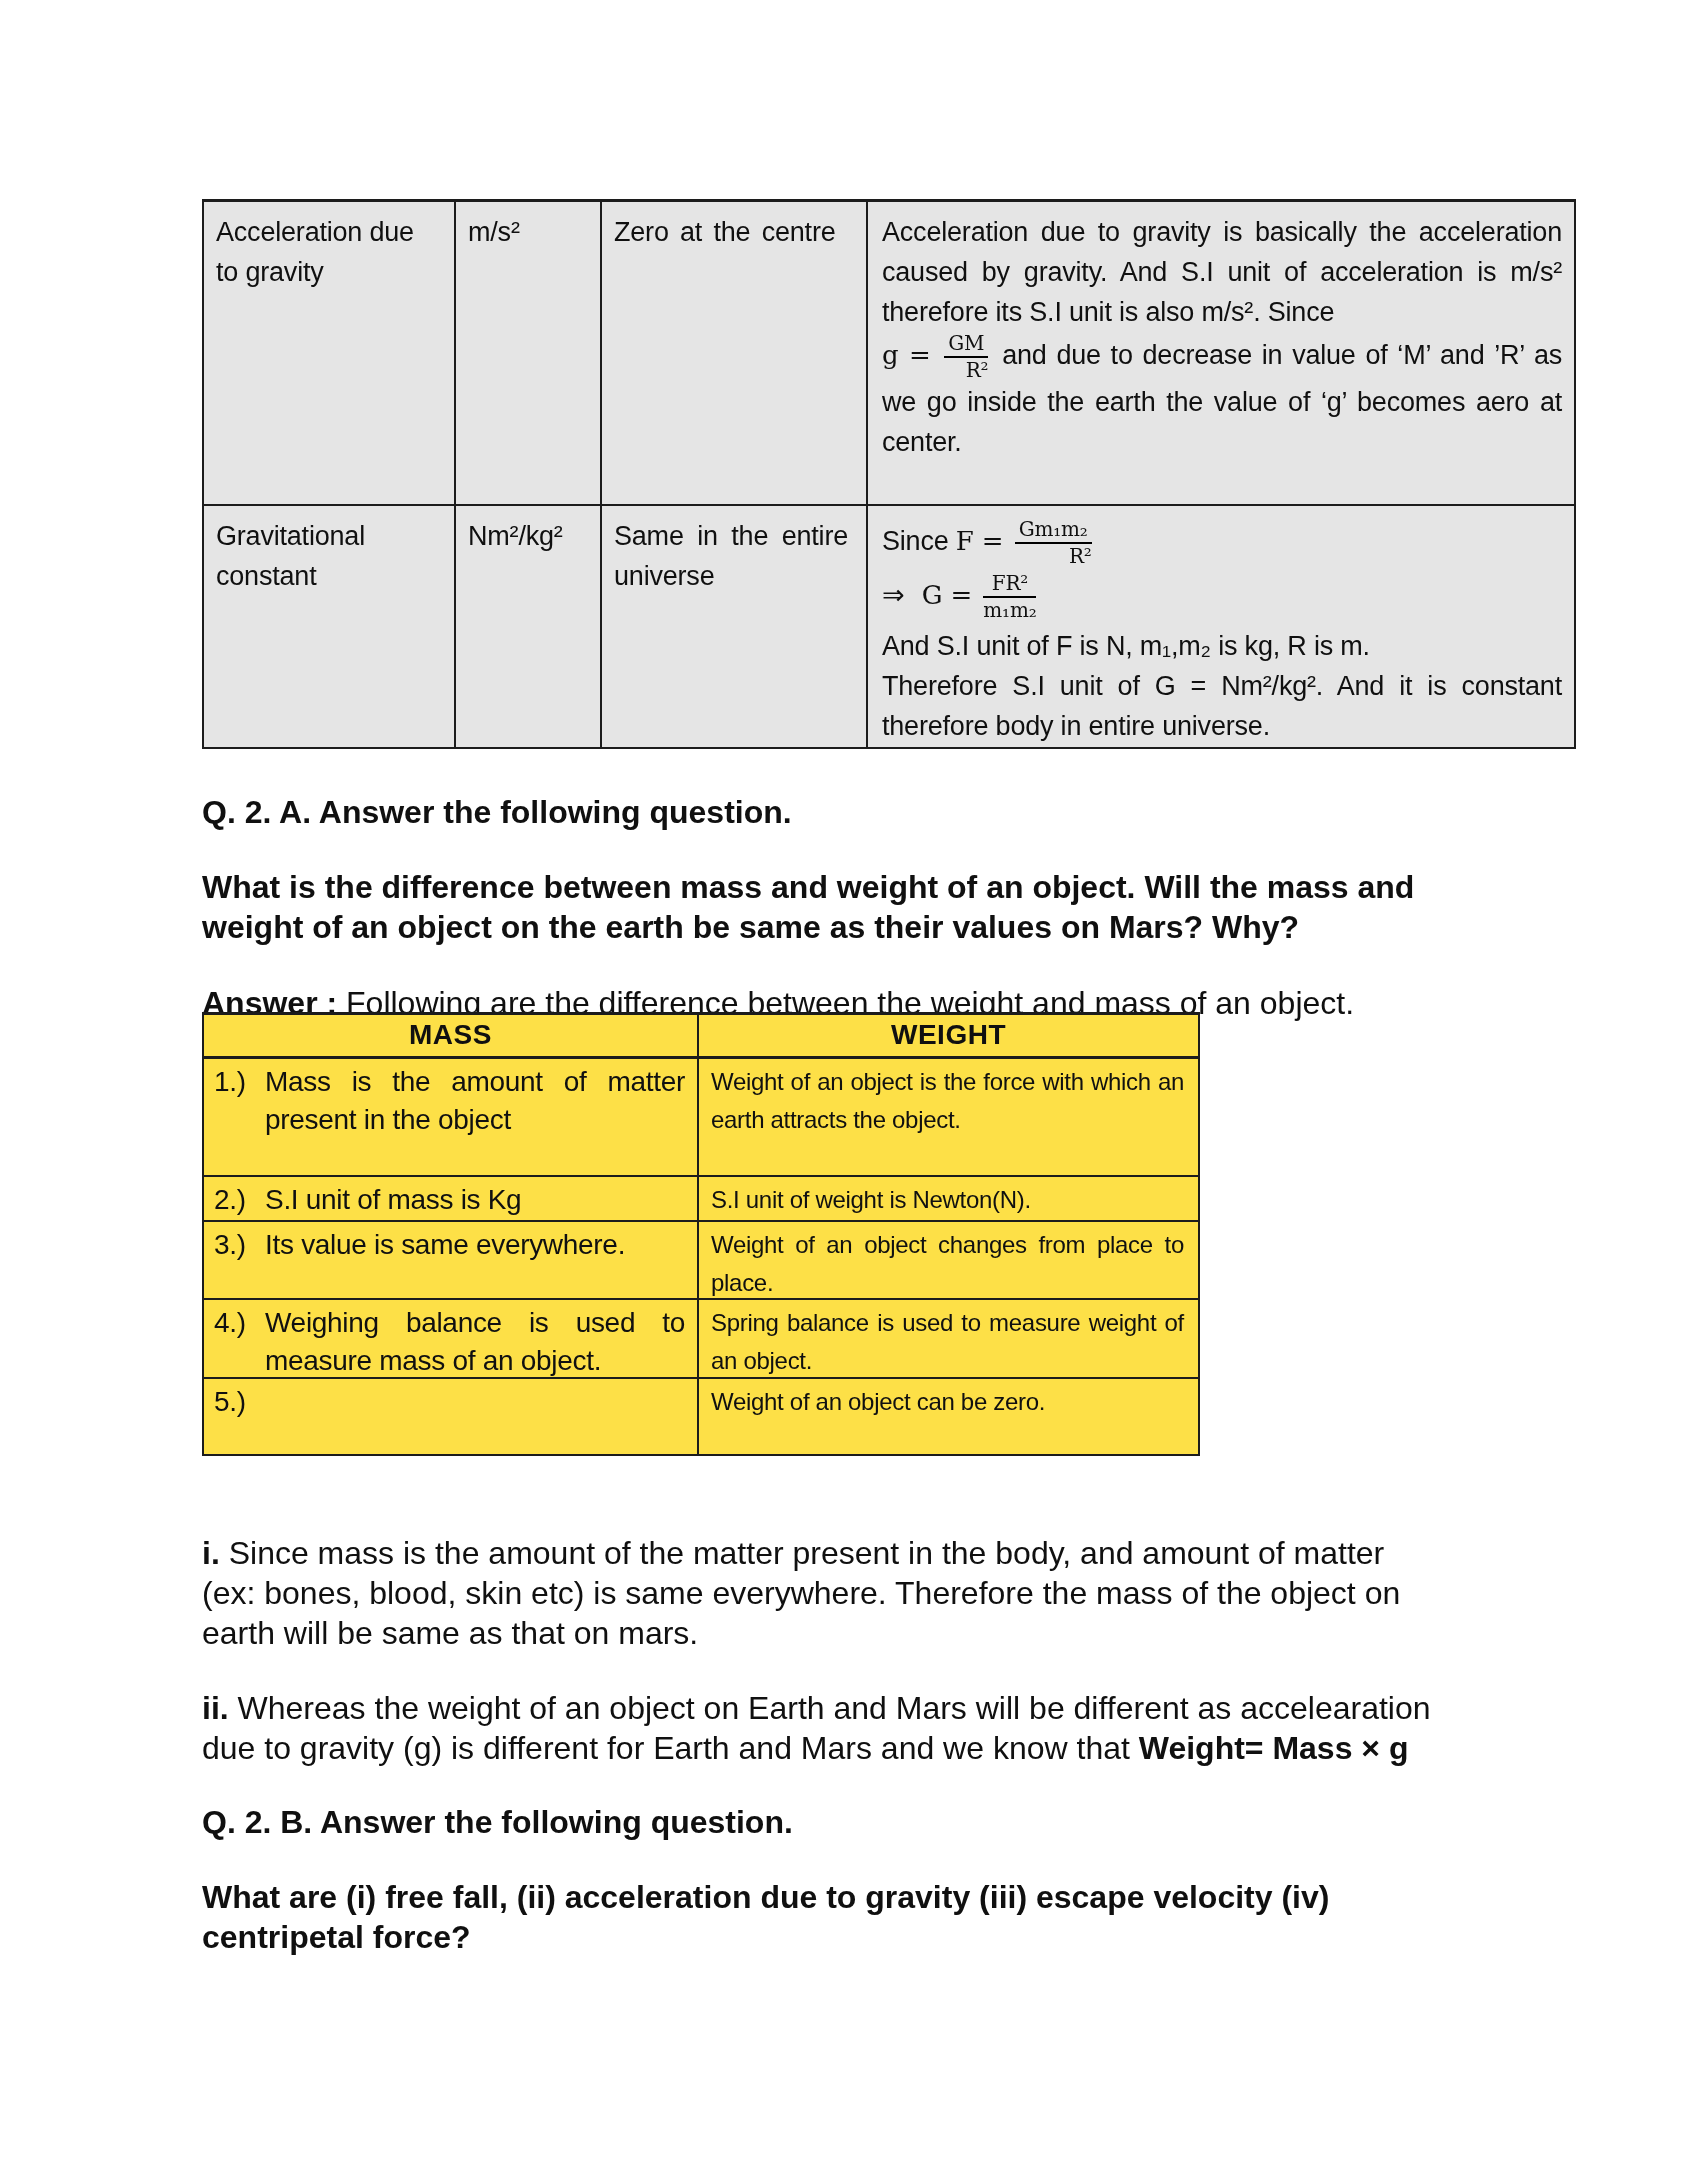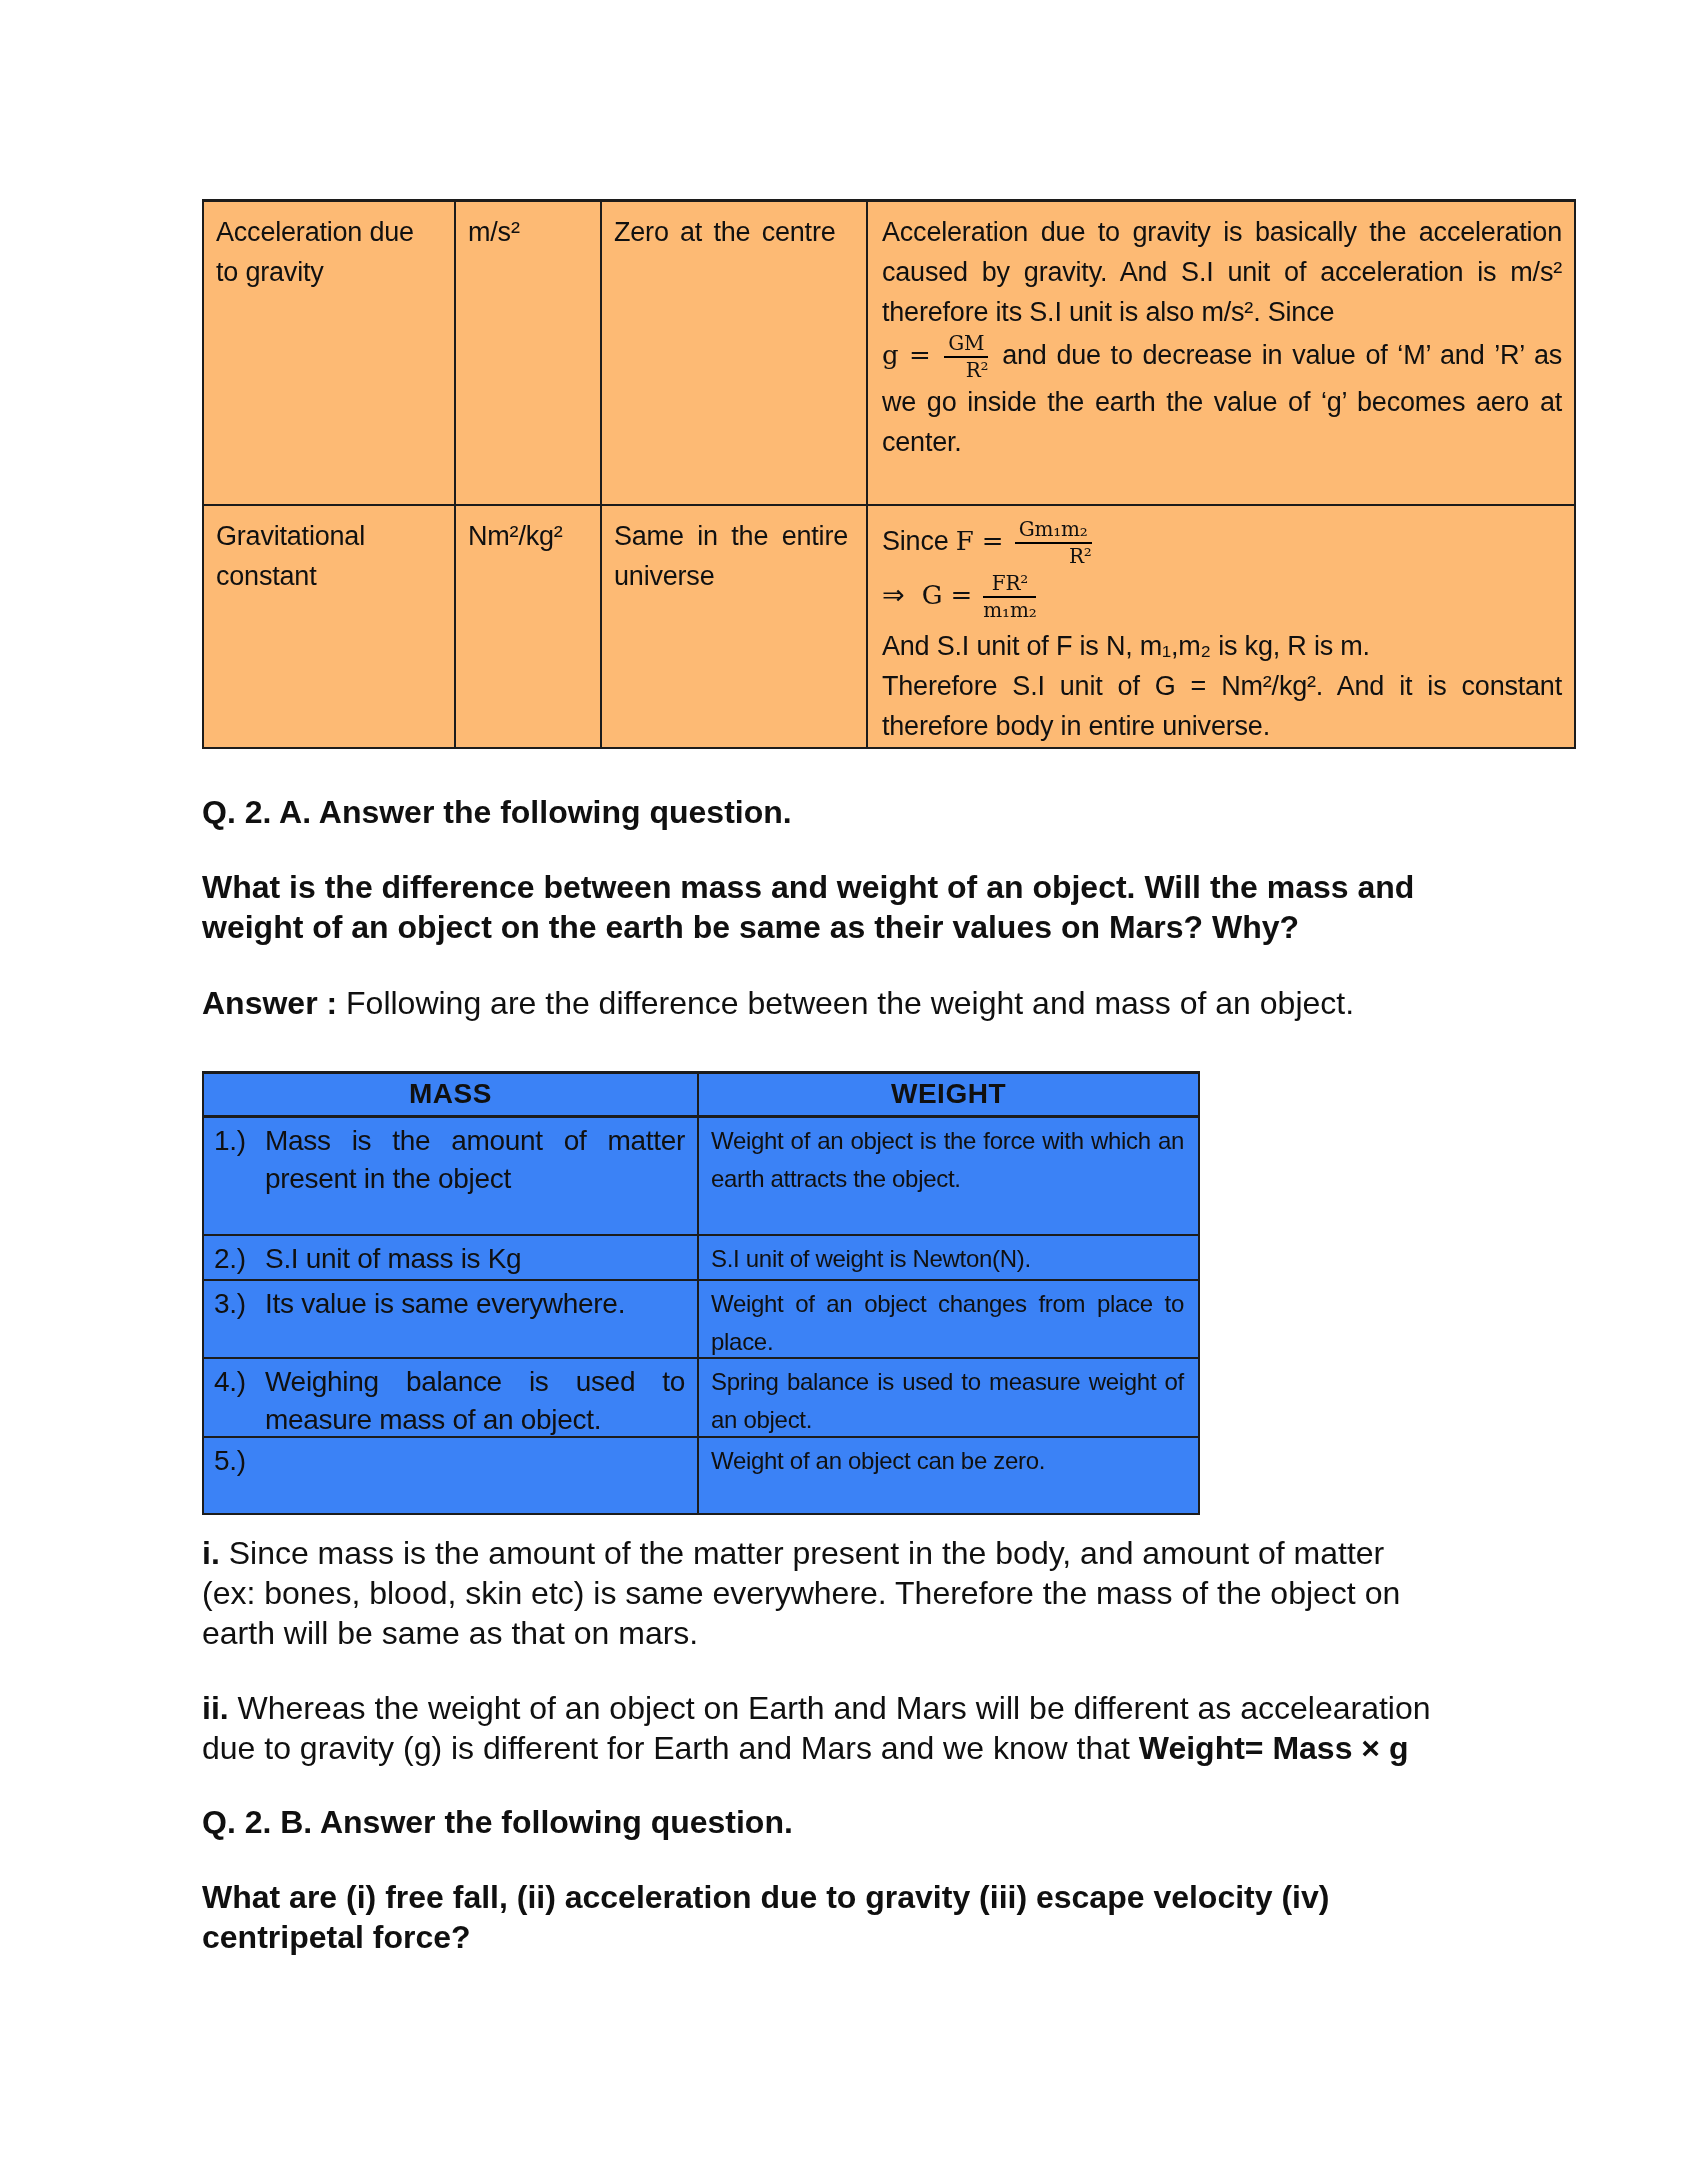--- a/index.html
+++ b/index.html
@@ -4,21 +4,21 @@
 <style>
   html,body{margin:0;padding:0;background:#ffffff;}
   .page{
     position:relative;width:1683px;height:2178px;background:#ffffff;
     font-family:"Liberation Sans","DejaVu Sans",sans-serif;color:#101010;
     overflow:hidden;
   }
   
   .t1{
     position:absolute;left:202px;top:199px;width:1370px;
-    border:2px solid #1c1c1c;border-top-width:3px;background:#fdba74;
+    border:2px solid #1c1c1c;border-top-width:3px;background:#e5e5e5;
   }
   .t1 .trow{display:grid;grid-template-columns:252px 146px 266px 1fr;}
   .t1 .trow1{height:302px;border-bottom:2px solid #1c1c1c;}
   .t1 .trow2{height:241px;}
   .t1 .cell{
     border-right:2px solid #1c1c1c;padding:10px 12px 0 12px;
     font-size:27px;line-height:40px;letter-spacing:-0.2px;overflow:hidden;
   }
   .t1 .cell:last-child{border-right:none;}
   .t1 .c3{padding-right:18px;word-spacing:4px;text-align:justify;}
@@ -34,22 +34,22 @@
   }
   .frac .fnum{border-bottom:2px solid #000000;padding:0 4px 1px 4px;}
   .frac .fden{padding-top:1px;text-align:right;}
   .mathline{display:block;text-align:left;margin:2px 0 4px 0;}
   .arrow{font-family:"DejaVu Sans",sans-serif;font-size:27px;margin-right:10px;}
   
   .block{position:absolute;left:202px;width:1238px;font-size:32px;line-height:40px;}
   .bold{font-weight:bold;}
   
   .t2{
-    position:absolute;left:202px;top:1071px;width:994px;
-    border:2px solid #1c1c1c;border-top-width:3px;background:#3b82f6;
+    position:absolute;left:202px;top:1012px;width:994px;
+    border:2px solid #1c1c1c;border-top-width:3px;background:#fde047;
   }
   .t2 .hrow{
     display:grid;grid-template-columns:495px 1fr;height:41px;
     border-bottom:3px solid #1c1c1c;
   }
   .t2 .hcell{
     font-weight:bold;font-size:28px;line-height:40px;text-align:center;
     border-right:2px solid #1c1c1c;letter-spacing:0.5px;
   }
   .t2 .hcell:last-child{border-right:none;}

